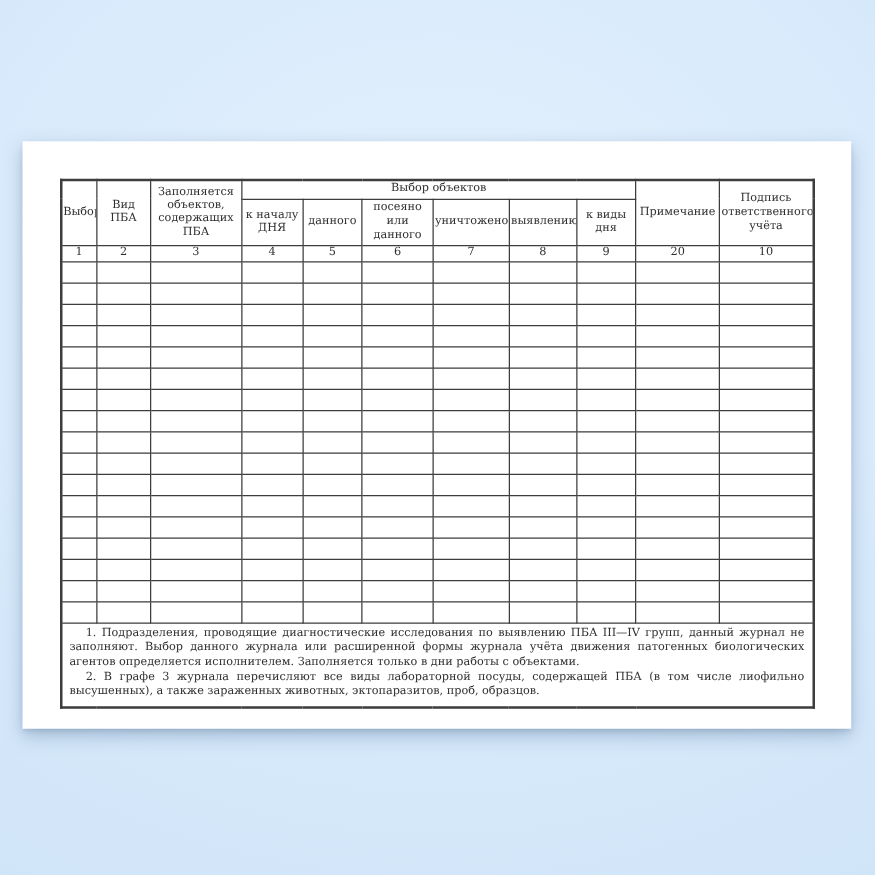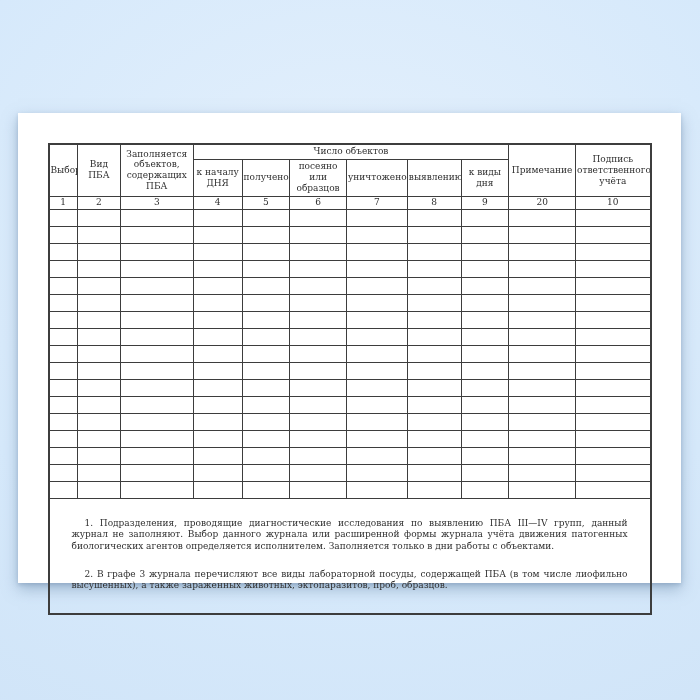--- a/index.html
+++ b/index.html
@@ -35,21 +35,21 @@
   col.c7{width:10.1%;} col.c8{width:8.9%;}  col.c9{width:7.9%;}
   col.c10{width:11.1%;}col.c11{width:12.4%;}
   tr.h1 th{height:15px;}
   tr.h2 th{height:37px;}
   tr.nums td{height:13px;}
   tr.data-row td{height:17px;}
   td.footnote-cell{
     padding:3px 6px 5px;text-align:left;vertical-align:top;
   }
   .footnote-cell p{
-    margin:16px;font-size:9px;line-height:1.3;text-align:justify;text-indent:13px;
+    margin:0;font-size:9px;line-height:1.3;text-align:justify;text-indent:13px;
     color:var(--text);
   }
 </style>
 </head>
 <body>
 
 <div class="paper">
   <table class="register">
     <colgroup>
       <col class="c1">
@@ -62,28 +62,28 @@
         <col class="c8">
       <col class="c9">
         <col class="c10">
         <col class="c11">
     </colgroup>
     <thead>
       <tr class="h1">
         <th rowspan="2">Выбор</th>
         <th rowspan="2">Вид ПБА</th>
         <th rowspan="2">Заполняется объектов, содержащих ПБА</th>
-        <th colspan="6">Число объектов</th>
+        <th colspan="6">Выбор объектов</th>
         <th rowspan="2">Примечание</th>
         <th rowspan="2">Подпись ответственного учёта</th>
       </tr>
       <tr class="h2">
         <th>к началу ДНЯ</th>
-        <th>получено</th>
-        <th>посеяно или образцов</th>
+        <th>данного</th>
+        <th>посеяно или данного</th>
         <th>уничтожено</th>
         <th>выявлению</th>
         <th>к виды дня</th>
       </tr>
       <tr class="nums">
         <td>1</td>
         <td>2</td>
         <td>3</td>
         <td>4</td>
         <td>5</td>

